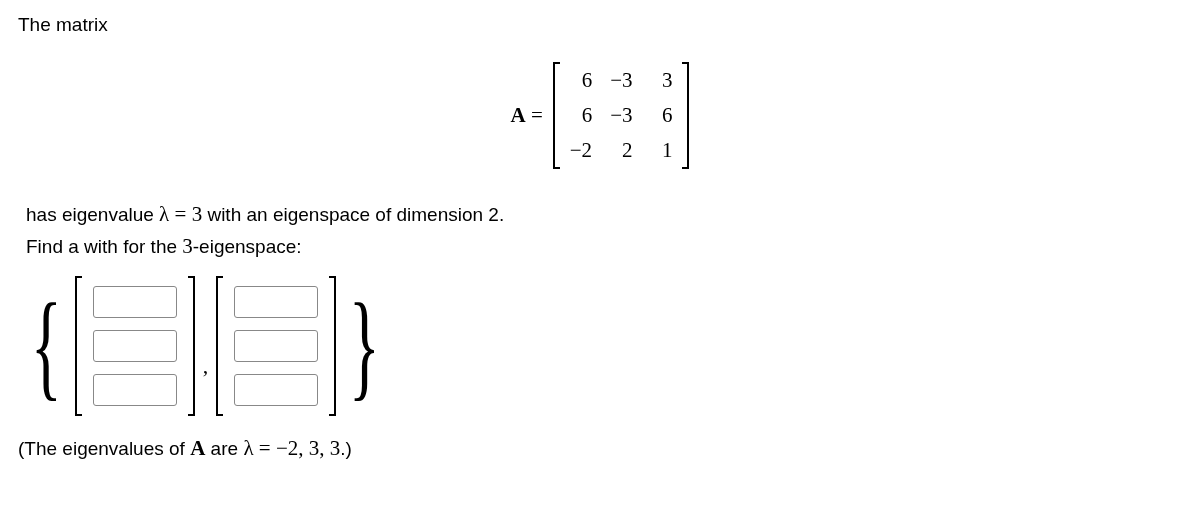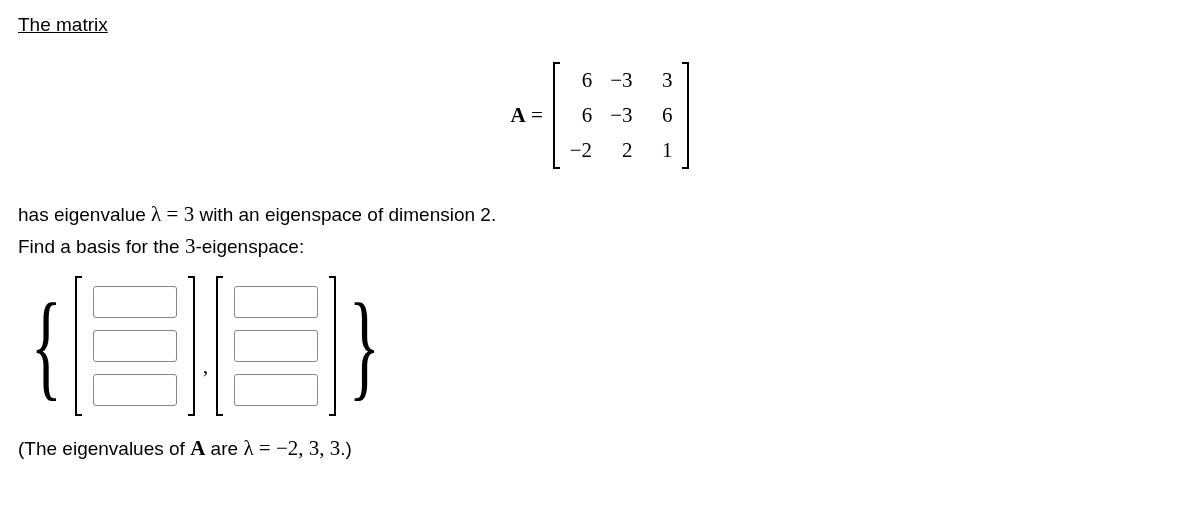--- a/index.html
+++ b/index.html
@@ -11,21 +11,20 @@
     background: #fff;
     width: 1200px;
     box-sizing: border-box;
   }
   .math {
     font-family: "Cambria Math", "STIXGeneral", "Times New Roman", serif;
     font-size: 21px;
   }
   .intro {
     margin-bottom: 8px;
-    text-decoration: underline;
   }
   .matrix-block {
     display: flex;
     justify-content: center;
     align-items: center;
     width: 100%;
     margin: 26px 0 30px 0;
   }
   .eq-label {
     margin-right: 10px;
@@ -66,21 +65,21 @@
     padding: 6px 10px;
     text-align: center;
     align-items: center;
   }
   .mcells span {
     min-width: 22px;
     text-align: right;
   }
 
   .line {
-    margin: 2px 0;
+    margin: 2px 8px;
     line-height: 1.45;
   }
 
   .basis-row {
     display: flex;
     align-items: center;
     margin: 14px 0 18px 0;
   }
   .curly {
     font-family: "Cambria Math", "STIXGeneral", "Times New Roman", serif;
@@ -153,21 +152,21 @@
     <span class="mbr right">
         <span class="mbr-mid"></span>
       </span>
   </span>
 </div>
 
 <div class="line">
   <span>has eigenvalue </span><span class="math">λ = 3</span><span> with an eigenspace of dimension 2.</span>
 </div>
 <div class="line">
-  <span>Find a basis for the </span><span class="math">3</span><span>-eigenspace:</span>
+  <span>Find a with for the </span><span class="math">3</span><span>-eigenspace:</span>
 </div>
 
 <div class="basis-row">
   <span class="curly">{</span>
 
   <span class="vector math">
     <span class="mbr left tall-br">
         <span class="mbr-mid"></span>
       </span>
     <span class="vcells">

